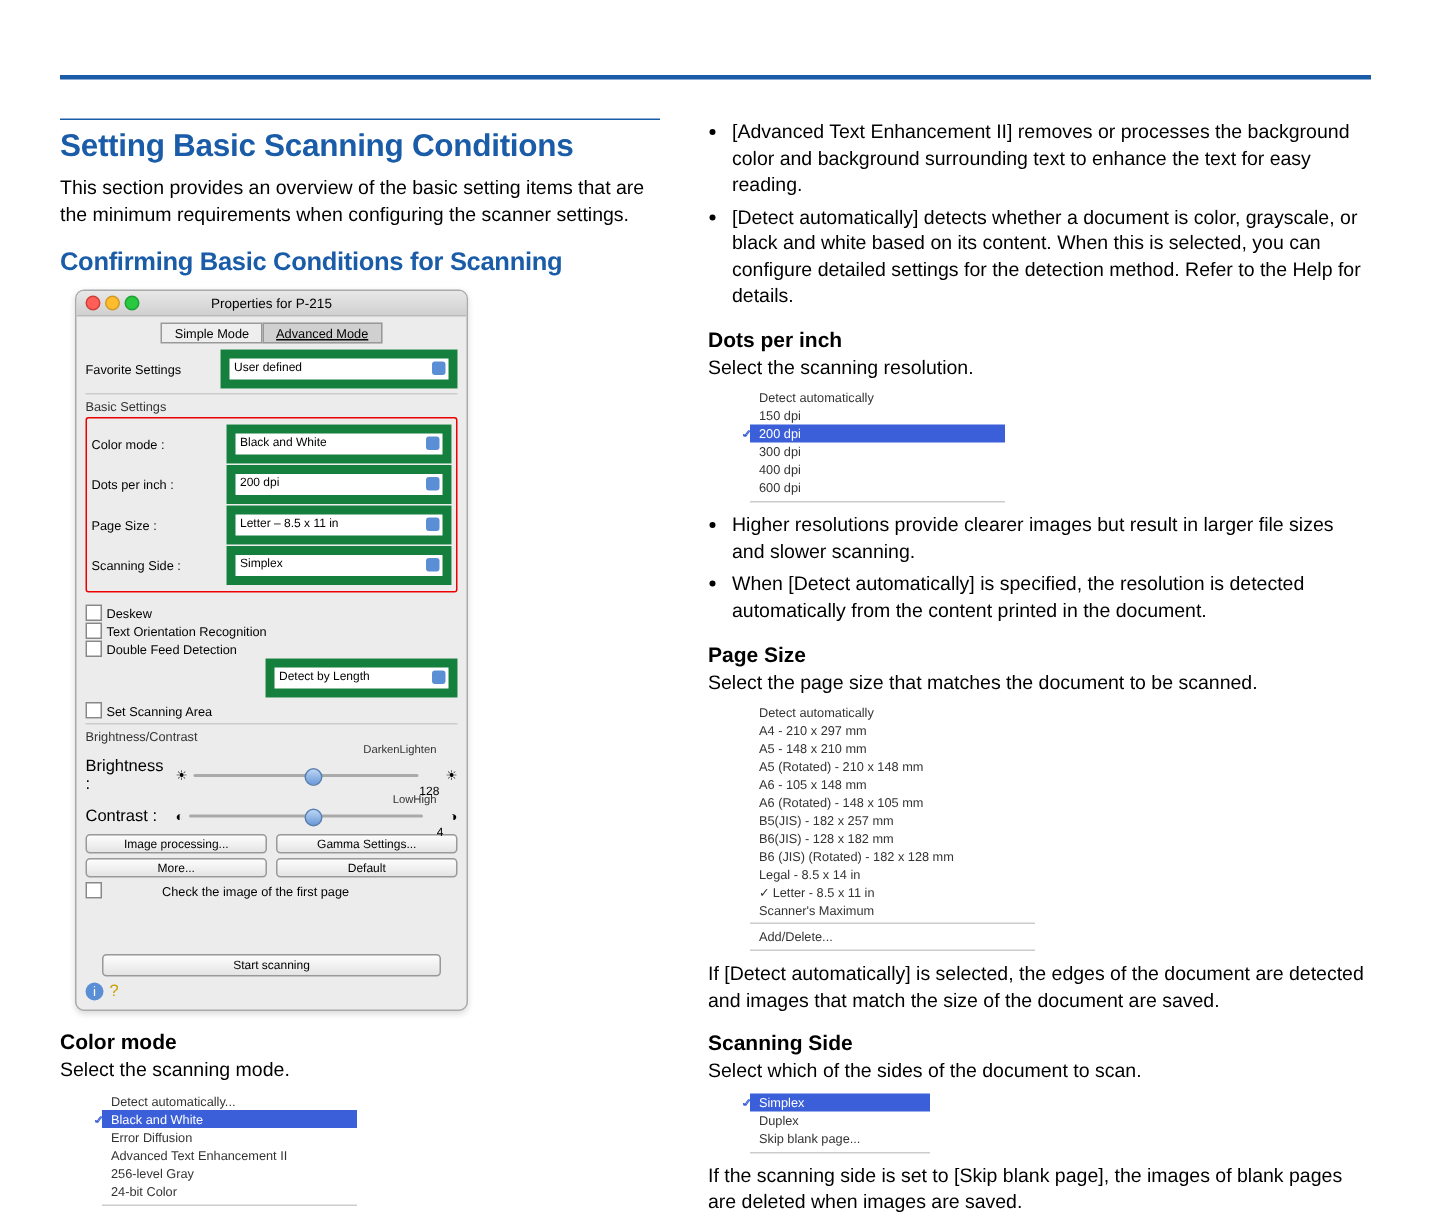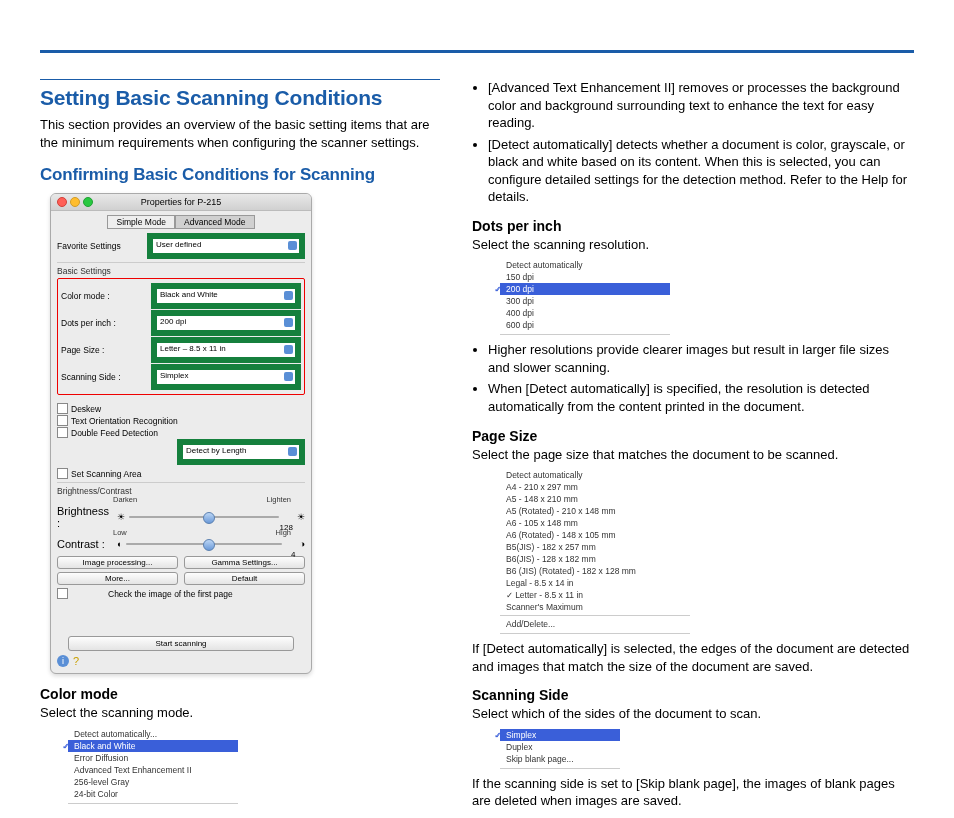--- a/index.html
+++ b/index.html
@@ -99,21 +99,21 @@
   }
   .mac-lights .r{background:#ff5f57;border:0.5px solid #d0403a;}
   .mac-lights .y{background:#ffbd2e;border:0.5px solid #d09b28;}
   .mac-lights .g{background:#28c840;border:0.5px solid #20a034;}
   .mac-body { padding: 4px 6px 6px 6px; }
   .mac-tabs { text-align:center; margin-bottom:4px; }
   .mac-tab {
     display:inline-block; font-size:8.5px;
     padding:1px 8px; border:1px solid #999; background:#eee;
   }
-  .mac-tab.active { background:#d0d0d0; }
+  .mac-tab.active { background:#d0d0d0;text-decoration:underline; }
   .mac-row { display:flex; align-items:center; margin:1px 0; }
   .mac-row label { width: 90px; font-size:8.5px; }
   .mac-select {
     flex:1; height:14px; border:6px solid #15803d; background:#ffffff;
     font-size:8px; line-height:12px; padding:0 3px; position:relative;
     box-shadow: inset 0 1px 0 #fff;
   }
   .mac-select::after {
     content:"";
     position:absolute; right:2px; top:2px;
@@ -134,21 +134,21 @@
     content:""; position:absolute; left:0; right:14px; top:4px; height:2px;
     background:#aaa; border-radius:1px;
   }
   .mac-slider::after {
     content:""; position:absolute; left:45%; top:0;
     width:10px; height:10px; border-radius:50%;
     background:linear-gradient(#bcd6f5,#6a99d8);
     border:0.5px solid #5a80b0;
   }
   .mac-slider .val { position:absolute; right:0; top:-1px; font-size:8px;margin-top:12px;}
-  .mac-minmax { font-size:7.5px; color:#333; display:flex; justify-content:space-between; padding:0 14px 0 56px; margin-top:-2px;gap:40px;}
+  .mac-minmax { font-size:7.5px; color:#333; display:flex; justify-content:flex-end; padding:0 14px 0 56px; margin-top:-2px;}
   .mac-btn {
     display:inline-block; font-size:8px; border:1px solid #999; border-radius:3px;
     padding:1px 6px; background:linear-gradient(#fdfdfd,#e4e4e4);
   }
   .mac-btn-row { display:flex; gap:6px; margin:3px 0;}
   .mac-btn-row .mac-btn { flex:1; text-align:center; }
   .mac-start { margin-top:4px; text-align:center; }
   .mac-start .mac-btn { width:90%; padding:2px 0;margin-top:33px;}
   .mac-footer { margin-top:4px; display:flex; gap:4px; }
   .mac-footer .info { width:12px; height:12px; border-radius:50%; background:#5a8fd6; color:#fff; font-size:9px; text-align:center; line-height:12px;}

